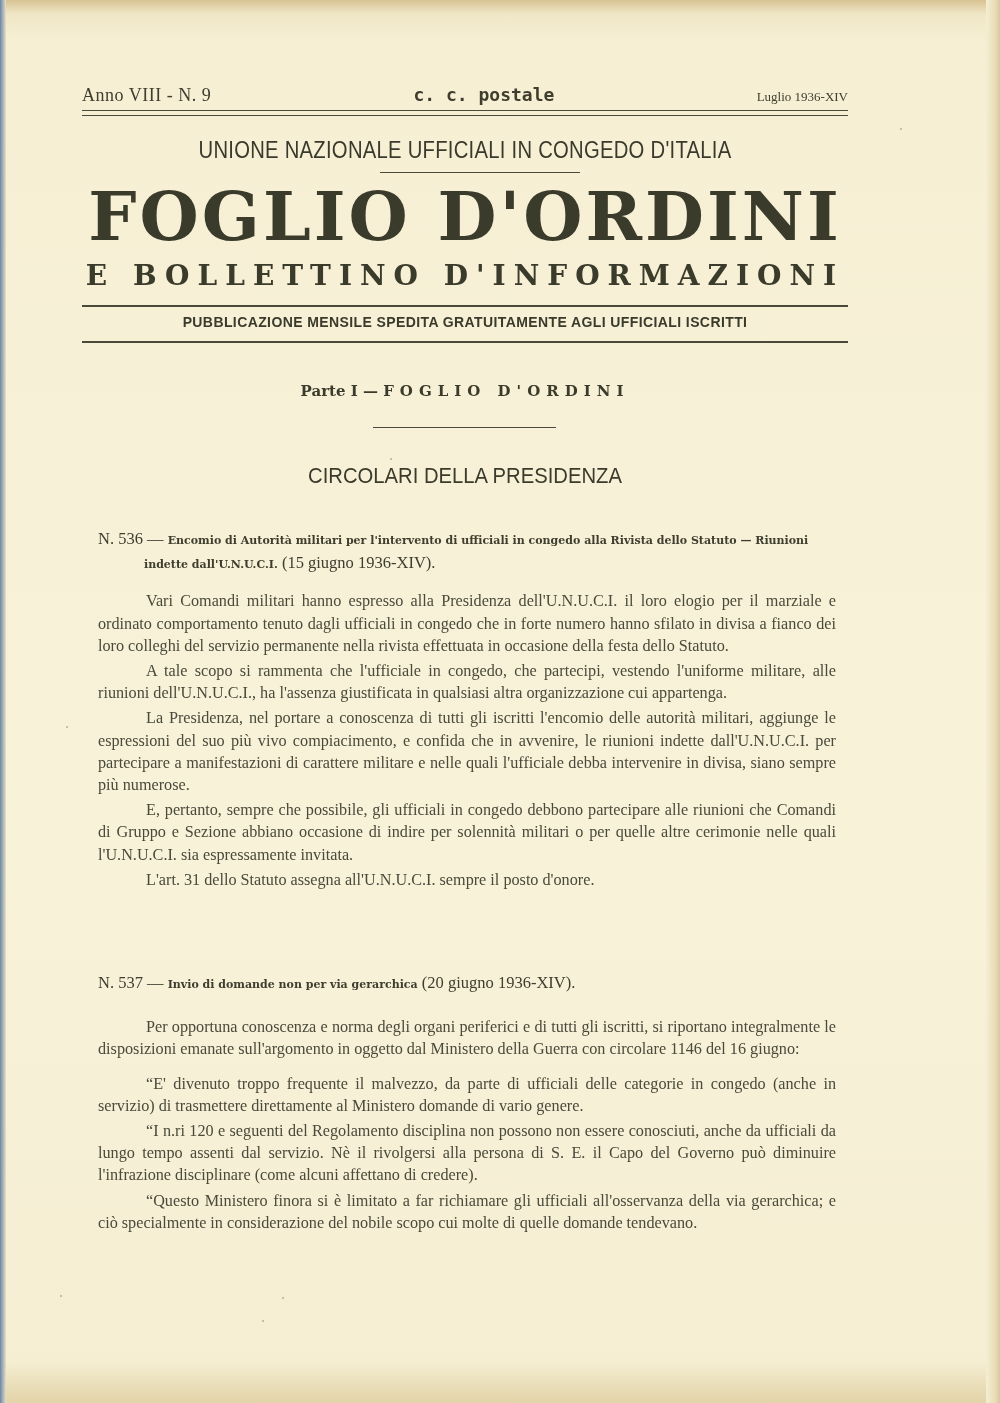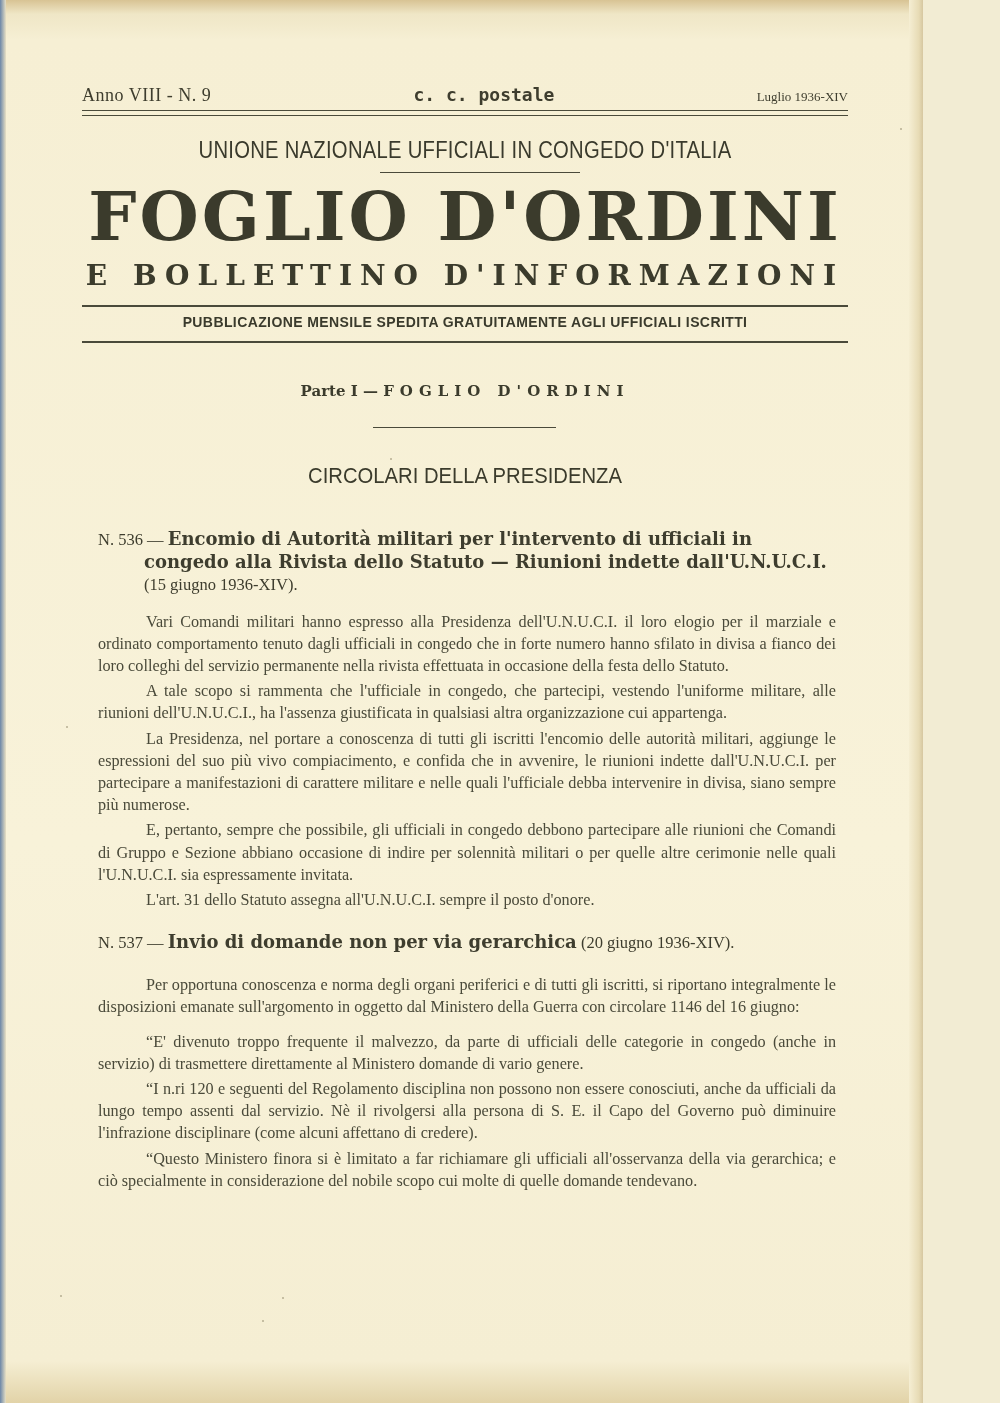--- a/index.html
+++ b/index.html
@@ -4,21 +4,21 @@
 <style>
   html, body { margin: 0; padding: 0; }
   body {
     width: 1000px; height: 1403px; overflow: hidden;
     background: #f2ecd3;
     font-family: "Liberation Serif", serif;
     color: #3e3d2e;
   }
   .page {
     position: relative;
-    width: 923px; height: 1403px;
+    width: 1000px; height: 1403px;
     background: linear-gradient(180deg, #d8c394 0px, #efe6c6 14px, #f6efd4 40px, #f8f2d9 60%, #f5eed3 97%, #e2d3a8 100%);
     box-sizing: border-box;
   }
   .page:before {
     content: ""; position: absolute; left: 0; top: 0; bottom: 0; width: 6px;
     background: linear-gradient(90deg, #6b86a8, #e8e0c4);
   }
   .page:after {
     content: ""; position: absolute; right: 0; top: 0; bottom: 0; width: 14px;
     background: linear-gradient(90deg, #f5eed3, #e7dbb5 70%, #d6c7a0);
@@ -62,21 +62,21 @@
   }
   .part-title .spaced { letter-spacing: 6px; }
   .section-title {
     position: absolute; left: 80px; top: 463px; width: 770px; text-align: center;
     font-family: "Liberation Sans", sans-serif; font-size: 22px; color: #3b3b2c;
     transform: scaleX(0.92);
   }
   .article { position: absolute; left: 98px; width: 738px; font-size: 16.2px; line-height: 22.2px; }
   .art-head { text-indent: 0; padding-left: 46px; text-indent: -46px; margin: 0 0 14px 0; font-size: 16.5px; }
   .art-head .num { }
-  .art-head .t { font-family: "DejaVu Serif", serif; font-weight: bold; font-size: 18px; }
+  .art-head .t { font-family: "DejaVu Serif", serif; font-weight: bold; font-size: 11px; }
   .art-head .d { }
   .para { margin: 0 0 3px 0; text-indent: 48px; text-align: justify; color: #4a4a3a; }
   .para.gap { margin-top: 12px; }
   .specks span { position: absolute; width: 2px; height: 2px; background: #8a8266; border-radius: 50%; opacity: 0.6; }
 </style>
 </head>
 <body>
 
 <div class="page">
 
@@ -111,21 +111,21 @@
       <span class="t">Encomio di Autorità militari per l'intervento di ufficiali in congedo alla Rivista dello Statuto — Riunioni indette dall'U.N.U.C.I.</span>
       <span class="d">(15 giugno 1936-XIV).</span>
     </p>
     <p class="para">Vari Comandi militari hanno espresso alla Presidenza dell'U.N.U.C.I. il loro elogio per il marziale e ordinato comportamento tenuto dagli ufficiali in congedo che in forte numero hanno sfilato in divisa a fianco dei loro colleghi del servizio permanente nella rivista effettuata in occasione della festa dello Statuto.</p>
     <p class="para">A tale scopo si rammenta che l'ufficiale in congedo, che partecipi, vestendo l'uniforme militare, alle riunioni dell'U.N.U.C.I., ha l'assenza giustificata in qualsiasi altra organizzazione cui appartenga.</p>
     <p class="para">La Presidenza, nel portare a conoscenza di tutti gli iscritti l'encomio delle autorità militari, aggiunge le espressioni del suo più vivo compiacimento, e confida che in avvenire, le riunioni indette dall'U.N.U.C.I. per partecipare a manifestazioni di carattere militare e nelle quali l'ufficiale debba intervenire in divisa, siano sempre più numerose.</p>
     <p class="para">E, pertanto, sempre che possibile, gli ufficiali in congedo debbono partecipare alle riunioni che Comandi di Gruppo e Sezione abbiano occasione di indire per solennità militari o per quelle altre cerimonie nelle quali l'U.N.U.C.I. sia espressamente invitata.</p>
     <p class="para">L'art. 31 dello Statuto assegna all'U.N.U.C.I. sempre il posto d'onore.</p>
   </div>
 
-  <div class="article" style="top:931px;">
+  <div class="article" style="top:972px;">
     <p class="art-head" style="margin-bottom:20px;">
       <span class="num">N. 537 —</span>
       <span class="t">Invio di domande non per via gerarchica</span>
       <span class="d">(20 giugno 1936-XIV).</span>
     </p>
     <p class="para">Per opportuna conoscenza e norma degli organi periferici e di tutti gli iscritti, si riportano integralmente le disposizioni emanate sull'argomento in oggetto dal Ministero della Guerra con circolare 1146 del 16 giugno:</p>
     <p class="para gap">“E' divenuto troppo frequente il malvezzo, da parte di ufficiali delle categorie in congedo (anche in servizio) di trasmettere direttamente al Ministero domande di vario genere.</p>
     <p class="para">“I n.ri 120 e seguenti del Regolamento disciplina non possono non essere conosciuti, anche da ufficiali da lungo tempo assenti dal servizio. Nè il rivolgersi alla persona di S. E. il Capo del Governo può diminuire l'infrazione disciplinare (come alcuni affettano di credere).</p>
     <p class="para">“Questo Ministero finora si è limitato a far richiamare gli ufficiali all'osservanza della via gerarchica; e ciò specialmente in considerazione del nobile scopo cui molte di quelle domande tendevano.</p>
   </div>

